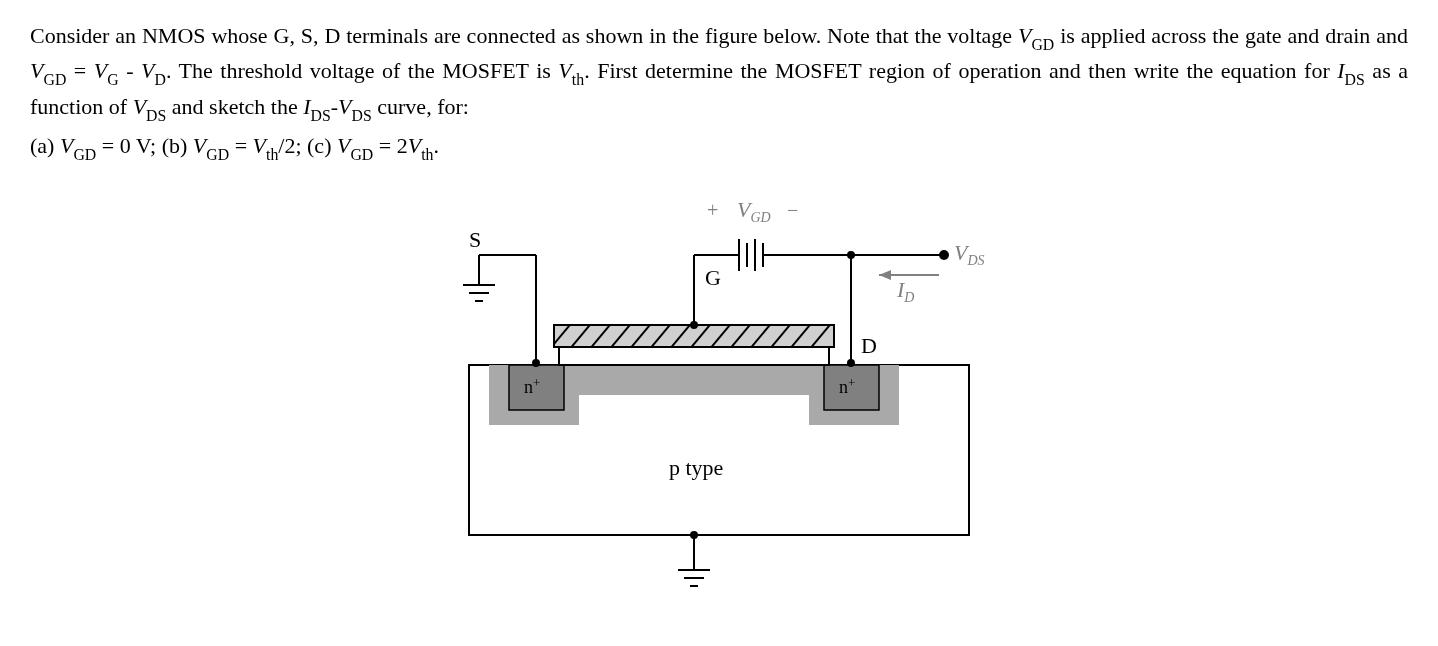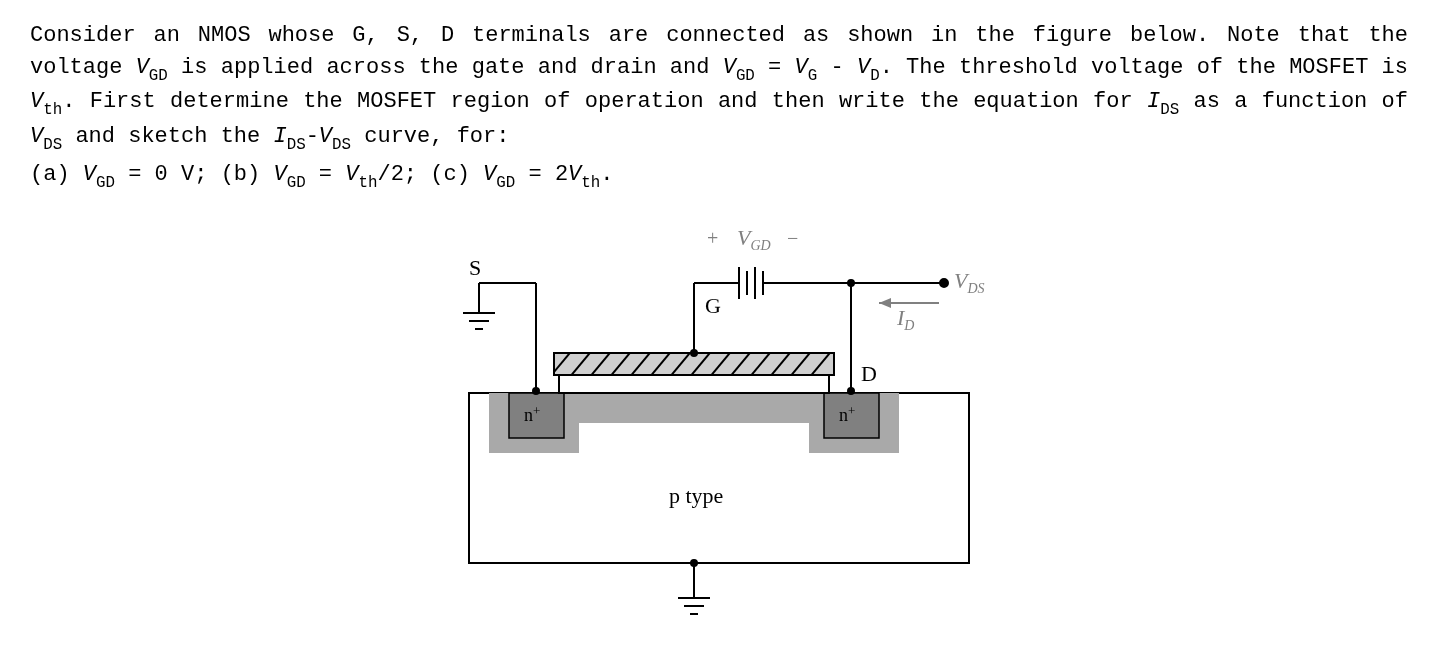--- a/index.html
+++ b/index.html
@@ -9,21 +9,20 @@
     font-size: 22px;
     line-height: 1.45;
     color: #000;
     background: #fff;
     width: 1438px;
     box-sizing: border-box;
   }
   .problem-text {
     text-align: justify;
     margin-bottom: 4px;
-    font-family: Liberation Mono, monospace;
   }
   .sub {
     font-size: 0.72em;
     vertical-align: sub;
     position: relative;
     top: 0.1em;
   }
   .ital { font-style: italic; }
   .figure-wrap {
     width: 100%;

